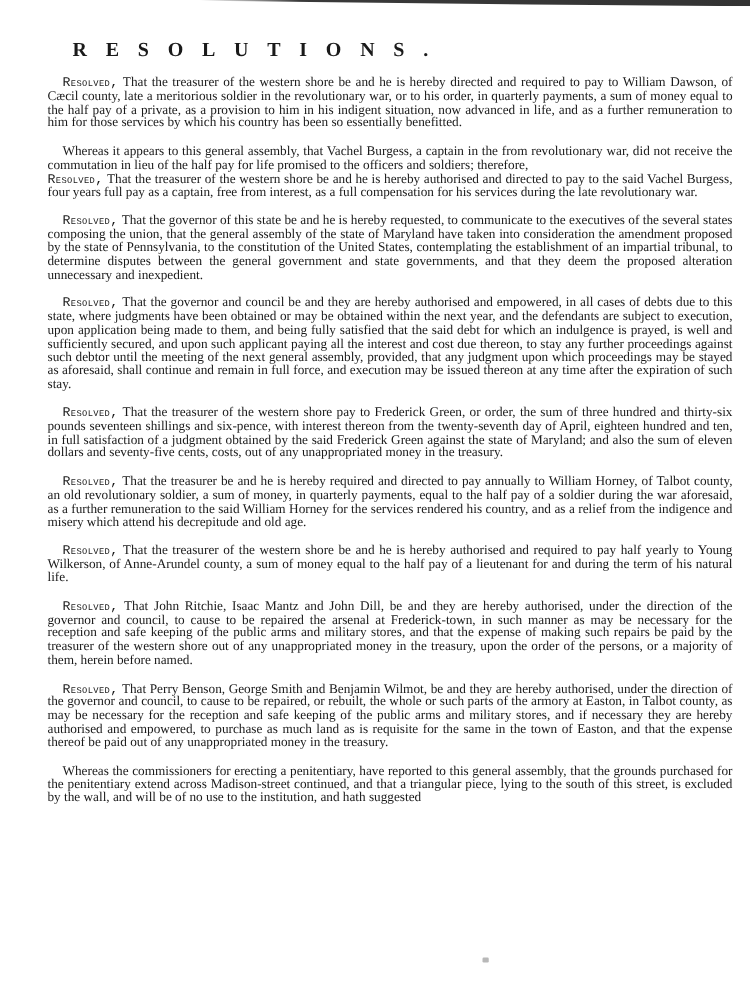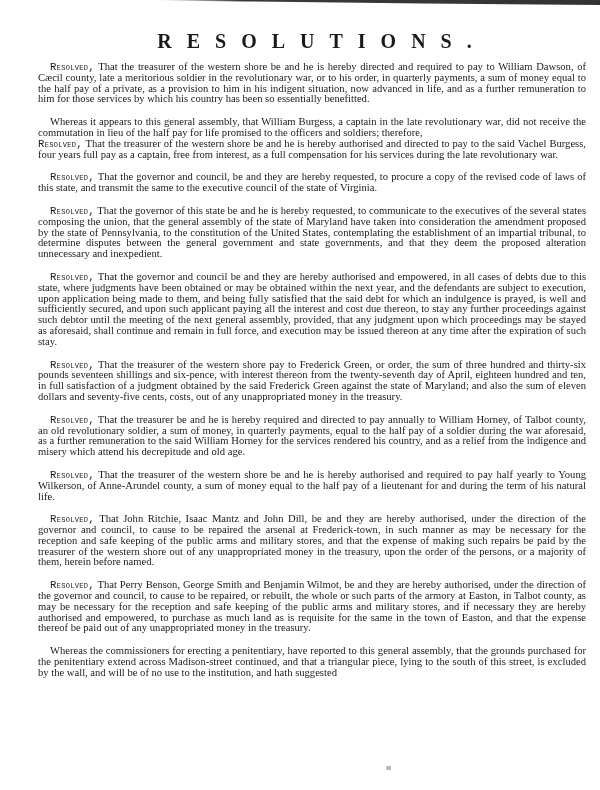--- a/index.html
+++ b/index.html
@@ -24,22 +24,21 @@
       background: linear-gradient(to right, rgba(60,60,60,0) 0%, #3a3a3a 18%, #333 100%);
       clip-path: polygon(0 0, 100% 0, 100% 100%, 60% 70%, 20% 30%, 0 10%);
     }
     .page {
       position: absolute;
       left: 38px;
       top: 32px;
       width: 548px;
     }
     .title {
-      text-align: center;
-      font-size: 20px;
+      font-size: 16px;
       font-weight: bold;
       letter-spacing: 15px;
       margin: 0 0 12px 0;
       padding-left: 20px;
       line-height: 18px;
     }
     .para {
       font-size: 10.6px;
       line-height: 10.8px;
       text-align: justify;
@@ -68,26 +67,25 @@
 </head>
 <body>
 
 <div class="scan-edge"></div>
 
 <div class="page">
   <div class="title">RESOLUTIONS.</div>
 
   <p class="para"><span class="lead">Resolved,</span><span> That the treasurer of the western shore be and he is hereby directed and required to pay to William Dawson, of Cæcil county, late a meritorious soldier in the revolutionary war, or to his order, in quarterly payments, a sum of money equal to the half pay of a private, as a provision to him in his indigent situation, now advanced in life, and as a further remuneration to him for those services by which his country has been so essentially benefitted.</span></p>
 
-  <p class="para tight"><span class="lead"></span><span>Whereas it appears to this general assembly, that William Burgess, a captain in the late revolutionary war, did not receive the commutation in lieu of the half pay for life promised to the officers and soldiers; therefore,</span></p>
+  <p class="para tight"><span class="lead"></span><span>Whereas it appears to this general assembly, that Vachel Burgess, a captain in the from revolutionary war, did not receive the commutation in lieu of the half pay for life promised to the officers and soldiers; therefore,</span></p>
 
   <p class="para" style="text-indent:0"><span class="lead">Resolved,</span><span> That the treasurer of the western shore be and he is hereby authorised and directed to pay to the said Vachel Burgess, four years full pay as a captain, free from interest, as a full compensation for his services during the late revolutionary war.</span></p>
 
 
-  <p class="para"><span class="lead">Resolved,</span><span> That the governor and council, be and they are hereby requested, to procure a copy of the revised code of laws of this state, and transmit the same to the executive council of the state of Virginia.</span></p>
 
   <p class="para"><span class="lead">Resolved,</span><span> That the governor of this state be and he is hereby requested, to communicate to the executives of the several states composing the union, that the general assembly of the state of Maryland have taken into consideration the amendment proposed by the state of Pennsylvania, to the constitution of the United States, contemplating the establishment of an impartial tribunal, to determine disputes between the general government and state governments, and that they deem the proposed alteration unnecessary and inexpedient.</span></p>
 
   <p class="para"><span class="lead">Resolved,</span><span> That the governor and council be and they are hereby authorised and empowered, in all cases of debts due to this state, where judgments have been obtained or may be obtained within the next year, and the defendants are subject to execution, upon application being made to them, and being fully satisfied that the said debt for which an indulgence is prayed, is well and sufficiently secured, and upon such applicant paying all the interest and cost due thereon, to stay any further proceedings against such debtor until the meeting of the next general assembly, provided, that any judgment upon which proceedings may be stayed as aforesaid, shall continue and remain in full force, and execution may be issued thereon at any time after the expiration of such stay.</span></p>
 
   <p class="para"><span class="lead">Resolved,</span><span> That the treasurer of the western shore pay to Frederick Green, or order, the sum of three hundred and thirty-six pounds seventeen shillings and six-pence, with interest thereon from the twenty-seventh day of April, eighteen hundred and ten, in full satisfaction of a judgment obtained by the said Frederick Green against the state of Maryland; and also the sum of eleven dollars and seventy-five cents, costs, out of any unappropriated money in the treasury.</span></p>
 
   <p class="para"><span class="lead">Resolved,</span><span> That the treasurer be and he is hereby required and directed to pay annually to William Horney, of Talbot county, an old revolutionary soldier, a sum of money, in quarterly payments, equal to the half pay of a soldier during the war aforesaid, as a further remuneration to the said William Horney for the services rendered his country, and as a relief from the indigence and misery which attend his decrepitude and old age.</span></p>
 
   <p class="para"><span class="lead">Resolved,</span><span> That the treasurer of the western shore be and he is hereby authorised and required to pay half yearly to Young Wilkerson, of Anne-Arundel county, a sum of money equal to the half pay of a lieutenant for and during the term of his natural life.</span></p>

